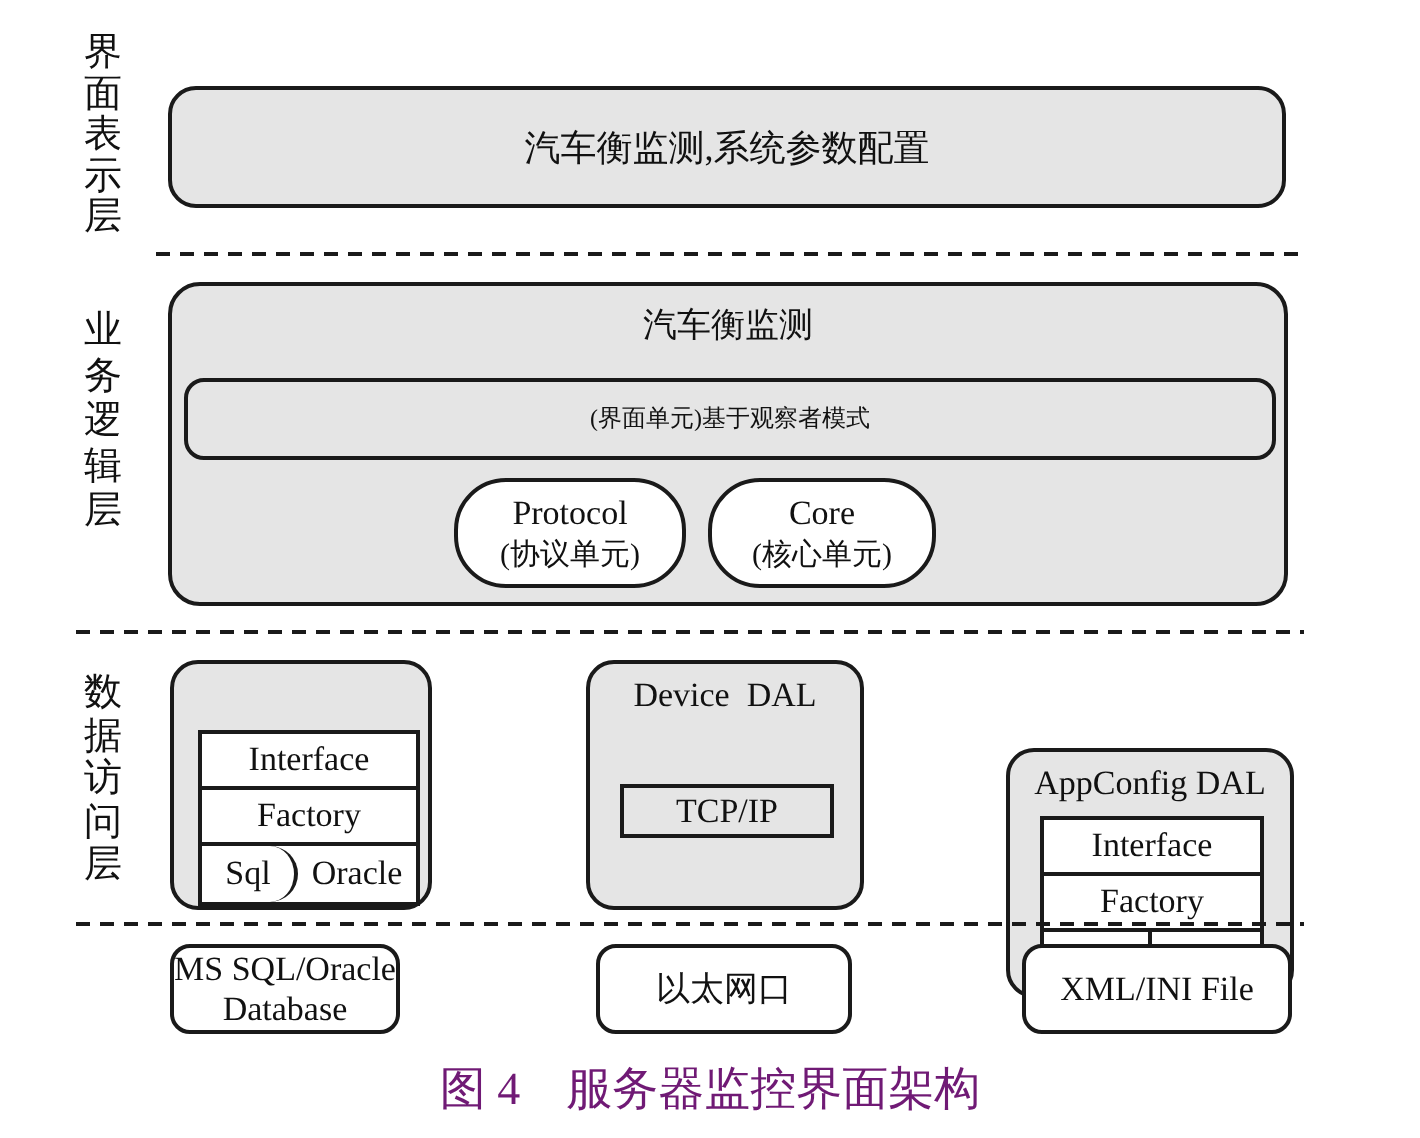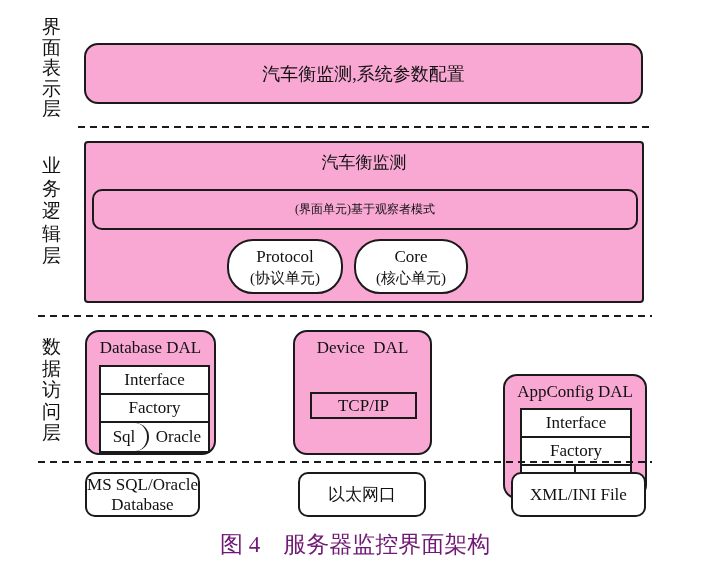--- a/index.html
+++ b/index.html
@@ -21,21 +21,21 @@
     width: 23px;
     font-size: 19px;
     text-align: center;
     word-break: break-all;
     letter-spacing: 0;
     color: #111111;
   }
   .box {
     position: absolute;
     border: 2px solid #1a1a1a;
-    background: #f9a8d4;
+    background: #e5e5e5;
     box-sizing: border-box;
   }
   .center-flex {
     display: flex;
     align-items: center;
     justify-content: center;
     text-align: center;
   }
   .dash {
     position: absolute;
@@ -130,21 +130,21 @@
   <div class="vlabel" style="left:40px; top:17px; line-height:20.5px;">界面表示层</div>
 
   <div class="vlabel" style="left:40px; top:336px; line-height:21.5px;">数据访问层</div>
 
   <div class="box center-flex" style="left:84px; top:43px; width:559px; height:61px; border-radius:14px; font-size:18px;">
     <span>汽车衡监测,系统参数配置</span>
   </div>
 
   <div class="dash" style="left:78px; top:126px; width:572px;"></div>
 
-  <div class="box" style="left:84px; top:141px; width:560px; height:162px; border-radius:4px;">
+  <div class="box" style="left:84px; top:141px; width:560px; height:162px; border-radius:16px;">
 
     <div class="biz-title">汽车衡监测</div>
 
     <div class="box center-flex" style="left:6px; top:46px; width:546px; height:41px; border-radius:10px; font-size:12px;">
       <span>(界面单元)基于观察者模式</span>
     </div>
 
 
     <div class="pill" style="left:141px; width:116px;">
       <div class="u-name">Protocol</div>
@@ -154,21 +154,20 @@
     <div class="pill" style="left:268px; width:114px;">
       <div class="u-name">Core</div>
       <div class="u-desc">(核心单元)</div>
     </div>
 
   </div>
 
   <div class="dash" style="left:38px; top:315px; width:614px;"></div>
 
   <div class="box" style="left:85px; top:330px; width:131px; height:125px; border-radius:14px;">
-    <div class="dal-title">Database DAL</div>
     <div class="tbl" style="left:12px; top:33px; width:111px; height:88px;">
       <div class="tbl-row" style="height:28px;">Interface</div>
       <div class="tbl-row" style="height:28px;">Factory</div>
       <div class="tbl-row tbl-split" style="height:28px; padding:0;">
         <div class="tbl-cell first" style="width:48px;border-radius:14px;">Sql</div>
         <div class="tbl-cell" style="flex:1;">Oracle</div>
       </div>
     </div>
   </div>
 

